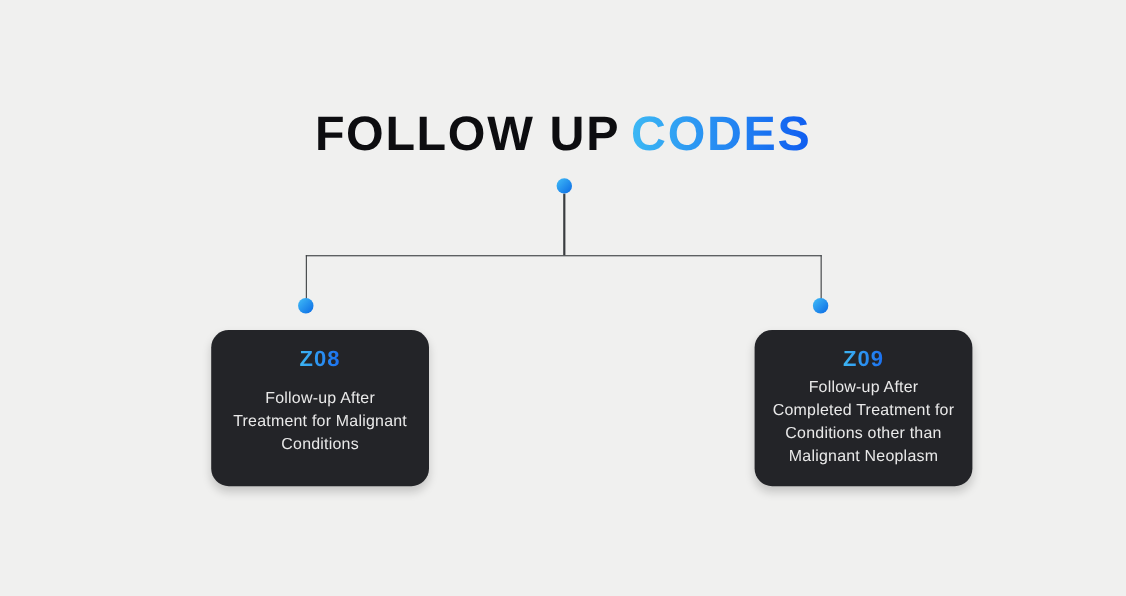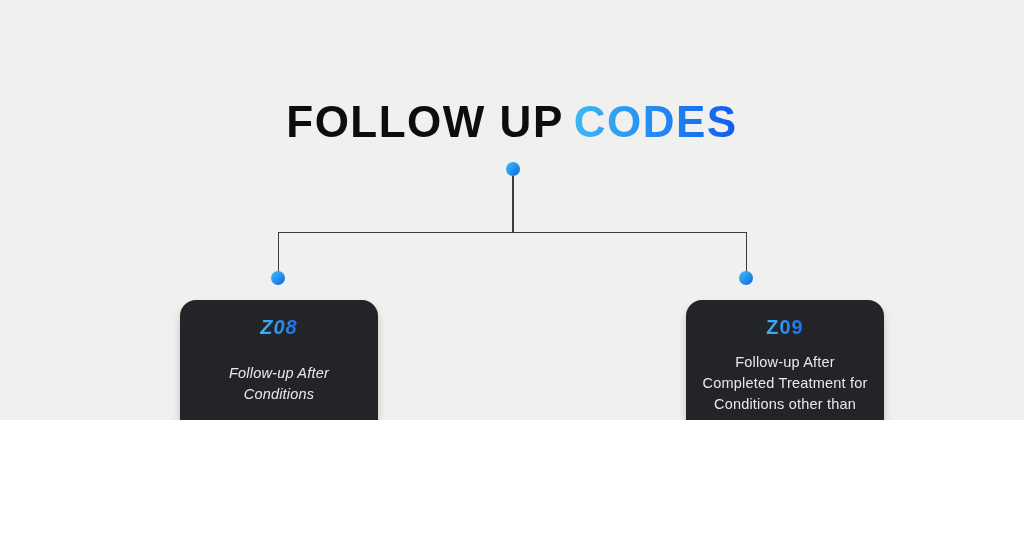--- a/index.html
+++ b/index.html
@@ -2,21 +2,21 @@
 <html><head>
 <meta charset="utf-8">
 <style>
   * { margin: 0; padding: 0; box-sizing: border-box; }
   html, body { width: 1024px; height: 542px; }
   body { font-family: "Liberation Sans", sans-serif; }
 
   .canvas {
     position: relative;
     width: 1024px;
-    height: 420px;
+    height: 542px;
     background: #f0f0ef;
     overflow: hidden;
   }
 
   
   .title {
     position: absolute;
     top: 100px;
     left: 0;
     width: 1024px;
@@ -60,21 +60,21 @@
     width: 198px;
     height: 142px;
     background: #232428;
     border-radius: 16px;
     box-shadow: 0 5px 9px rgba(0,0,0,0.18);
     display: flex;
     flex-direction: column;
     padding: 16px 10px 14px 10px;
     text-align: center;
   }
-  .card.z08 { left: 180px; font-style: italic; }
+  .card.z08 { left: 192px; }
   .card.z09 { left: 686px; }
 
   .card-code {
     font-size: 20px;
     font-weight: bold;
     letter-spacing: 1px;
     background: linear-gradient(90deg, #3db6f2 0%, #1a6ef0 100%);
     -webkit-background-clip: text;
     background-clip: text;
     color: transparent;
@@ -105,26 +105,28 @@
   <div class="line drop-right"></div>
 
   <div class="dot top"></div>
   <div class="dot left"></div>
   <div class="dot right"></div>
 
   <div class="card z08">
     <div class="card-code">Z08</div>
     <div class="card-body">
       <div>Follow-up After</div>
+      <div>Treatment for Malignant</div>
       <div>Conditions</div>
     </div>
   </div>
 
   <div class="card z09">
     <div class="card-code">Z09</div>
     <div class="card-body">
       <div>Follow-up After</div>
       <div>Completed Treatment for</div>
       <div>Conditions other than</div>
+      <div>Malignant Neoplasm</div>
     </div>
   </div>
 
 </div>
 
 </body></html>

